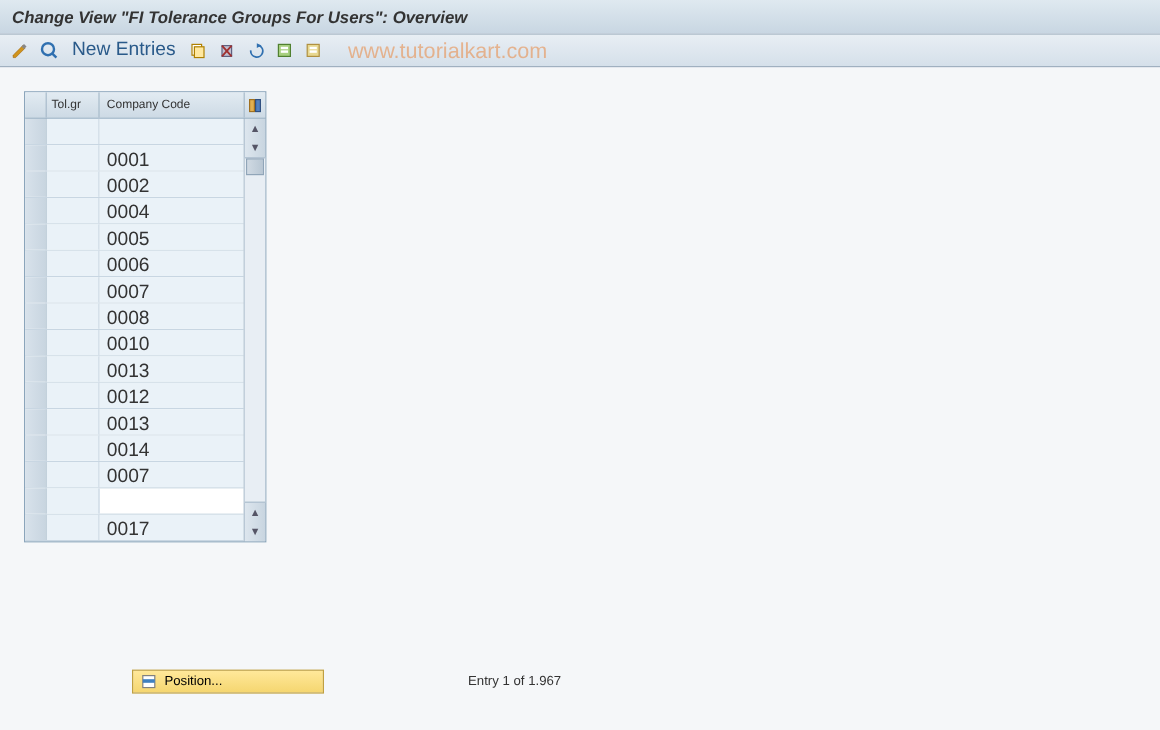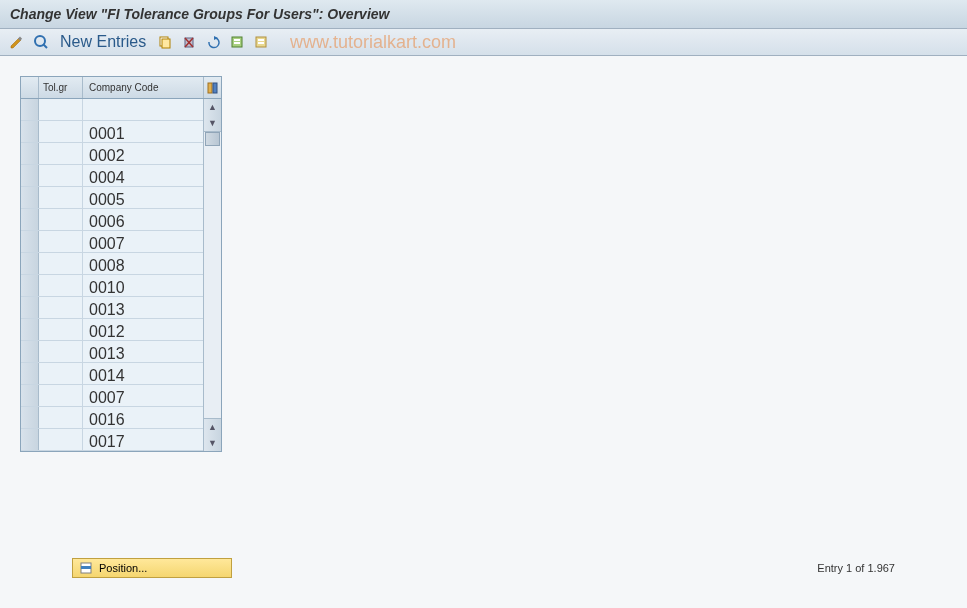--- a/index.html
+++ b/index.html
@@ -117,22 +117,21 @@
       font-size: 16px;
       color: #333;
     }
     .footer-row {
       position: absolute;
       bottom: 30px;
       left: 0;
       right: 0;
       display: flex;
       align-items: center;
-      padding: 0 72px;
-      justify-content: space-between;
+      padding: 0 110px;
     }
     .position-btn {
       background: linear-gradient(to bottom, #ffe89a, #f5d670);
       border: 1px solid #c0a040;
       padding: 2px 6px;
       display: flex;
       align-items: center;
       gap: 6px;
       width: 160px;
       font-size: 11px;
@@ -291,21 +290,20 @@
             <div class="col-cc">0014</div>
           </div>
         <div class="table-row">
             <div class="col-sel"></div>
             <div class="col-tol"></div>
             <div class="col-cc">0007</div>
           </div>
         <div class="table-row">
             <div class="col-sel"></div>
             <div class="col-tol"></div>
-            <div class="col-cc">0016</div>
           </div>
         <div class="table-row">
             <div class="col-sel"></div>
             <div class="col-tol"></div>
             <div class="col-cc">0017</div>
           </div>
       </div>
       <div class="scroll-col">
         <div class="scroll-arrow">▲</div>
         <div class="scroll-arrow">▼</div>

